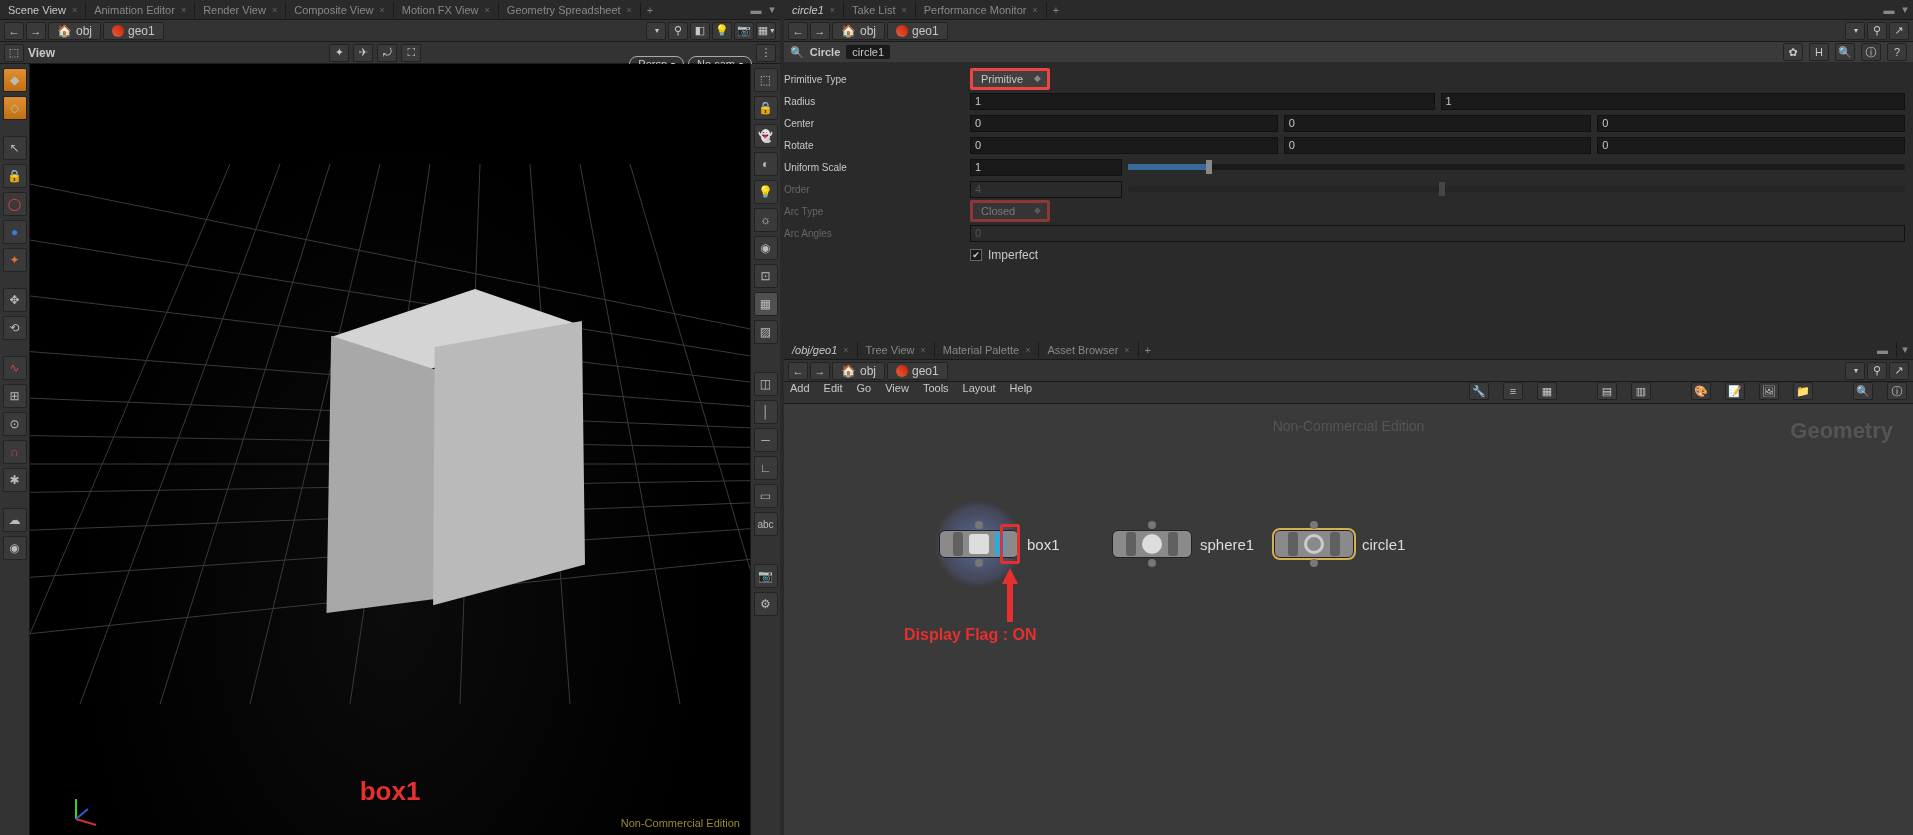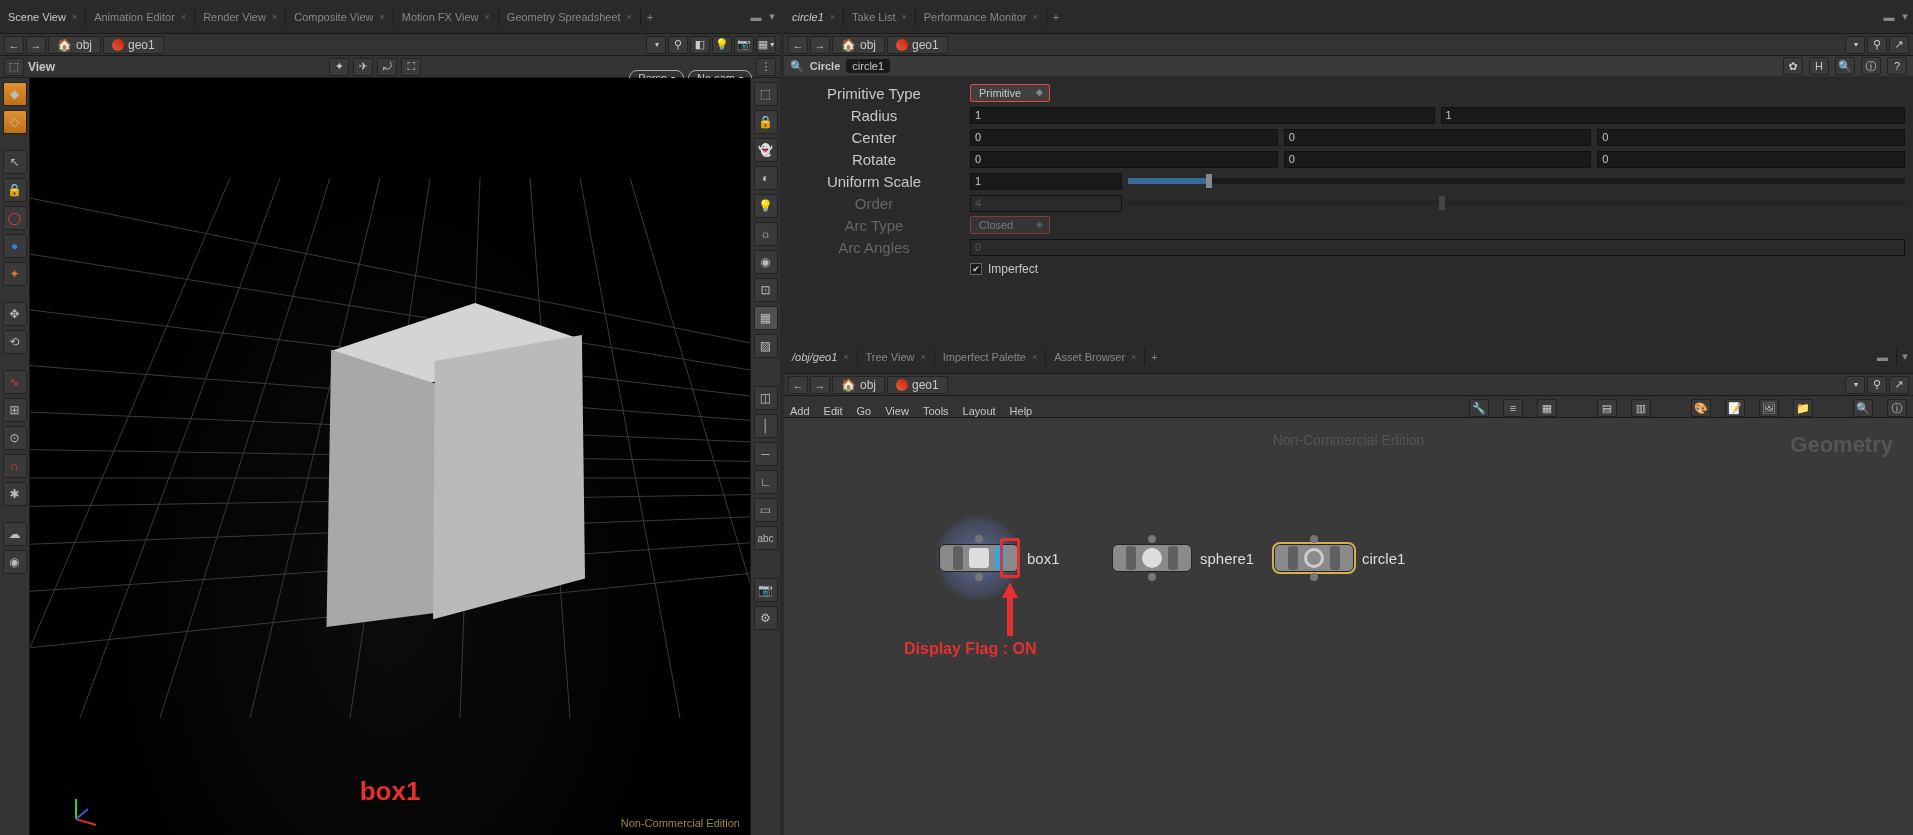--- a/index.html
+++ b/index.html
@@ -17,21 +17,21 @@
   --red:#e63030;
 }
 *{box-sizing:border-box;font-family:Arial,Helvetica,sans-serif;}
 body{margin:0;background:var(--bg0);color:var(--text);font-size:12px;overflow:hidden;width:1913px;height:835px;}
 
 .root{display:flex;width:1913px;height:835px;gap:4px;}
 .pane-left{width:780px;display:flex;flex-direction:column;}
 .pane-right{flex:1;display:flex;flex-direction:column;}
 
 
-.tabbar{height:34px;background:var(--bg0);display:flex;align-items:center;border-bottom:1px solid var(--border);font-size:11px;}
+.tabbar{height:20px;background:var(--bg0);display:flex;align-items:center;border-bottom:1px solid var(--border);font-size:11px;}
 .tab{padding:2px 8px;display:flex;align-items:center;gap:6px;border-right:1px solid var(--border);color:var(--text-dim);cursor:pointer;white-space:nowrap;}
 .tab.active{color:var(--text);}
 .tab .x{color:#666;font-size:9px;}
 .tab-add{padding:0 6px;color:#888;}
 .tab-spacer{flex:1;}
 .tab-ctrl{width:16px;text-align:center;color:#888;}
 
 
 .pathbar{height:22px;background:var(--bg1);display:flex;align-items:center;border-bottom:1px solid var(--border);padding:0 4px;gap:2px;}
 .iconbtn{width:20px;height:18px;display:inline-flex;align-items:center;justify-content:center;background:var(--bg2);border:1px solid #222;border-radius:2px;color:var(--text);font-size:11px;cursor:pointer;}
@@ -70,34 +70,34 @@
 .vp-status{position:absolute;bottom:6px;right:10px;color:#9c8a2e;font-size:11px;}
 .gnomon{position:absolute;bottom:6px;left:36px;width:40px;height:40px;}
 
 
 .params{height:340px;display:flex;flex-direction:column;}
 .nodetype{height:20px;background:var(--bg2);display:flex;align-items:center;padding:0 6px;gap:6px;font-size:11px;}
 .nodetype .name{background:var(--input);padding:1px 6px;border-radius:2px;}
 .nodetype-spacer{flex:1;}
 .param-rows{flex:1;padding:6px 8px 6px 0;overflow:hidden;}
 .prow{display:flex;align-items:center;height:22px;gap:6px;}
-.plabel{width:180px;text-align:center;color:var(--text);font-size:15px;}
+.plabel{width:180px;text-align:left;color:var(--text);font-size:10px;}
 .plabel.dim{color:#666;}
-.psel{background:var(--bg3);border:1px solid #ef4444;border-radius:2px;padding:2px 18px 2px 8px;font-size:11px;position:relative;min-width:80px;}
+.psel{background:var(--bg3);border:3px solid #ef4444;border-radius:2px;padding:2px 18px 2px 8px;font-size:11px;position:relative;min-width:80px;}
 .psel::after{content:"◆";position:absolute;right:6px;top:2px;color:#888;font-size:9px;}
 .pinput{background:var(--input);border:1px solid #111;color:var(--text);height:17px;padding:0 4px;font-size:11px;flex:1;}
 .pinput.dim{background:#2a2a2a;color:#555;}
 .pslider{flex:1;height:6px;background:#1a1a1a;position:relative;border-radius:2px;}
 .pslider .knob{position:absolute;top:-4px;width:6px;height:14px;background:#888;}
 .pslider .fill{position:absolute;top:0;left:0;height:100%;background:#3a6a9a;}
 .pcheck{width:12px;height:12px;border:1px solid #666;background:var(--input);display:inline-flex;align-items:center;justify-content:center;font-size:9px;}
 
 
 .network{flex:1;display:flex;flex-direction:column;}
-.menubar{height:22px;background:var(--bg1);display:flex;align-items:flex-end;padding:0 6px;gap:14px;border-bottom:1px solid var(--border);}
+.menubar{height:22px;background:var(--bg1);display:flex;align-items:flex-start;padding:0 6px;gap:14px;border-bottom:1px solid var(--border);}
 .menubar .m{color:var(--text);font-size:11px;cursor:pointer;}
 .menubar .sp{flex:1;}
 .net-canvas{flex:1;background:#3a3a3a;position:relative;overflow:hidden;}
 .net-watermark{position:absolute;top:14px;right:20px;color:#555;font-size:22px;font-weight:700;}
 .net-watermark2{position:absolute;top:14px;left:50%;transform:translateX(-50%);color:#555;font-size:14px;}
 
 .node{position:absolute;display:flex;align-items:center;gap:8px;}
 .nodebody{width:80px;height:28px;background:#8a8a8a;border-radius:6px;display:flex;align-items:center;justify-content:center;position:relative;border:1px solid #222;}
 .nodebody.sel{outline:2px solid #d4b050;}
 .nodebody .flag{width:10px;height:24px;border-radius:3px;}
@@ -389,21 +389,21 @@
     <div class="tabbar">
       <div class="tab active">
             <i>/obj/geo1</i>
             <span class="x">×</span>
           </div>
       <div class="tab">
             <span>Tree View</span>
             <span class="x">×</span>
           </div>
       <div class="tab">
-            <span>Imperfect Palette</span>
+            <span>Material Palette</span>
             <span class="x">×</span>
           </div>
       <div class="tab">
             <span>Asset Browser</span>
             <span class="x">×</span>
           </div>
       <div class="tab-add">+</div>
       <div class="tab-spacer"></div>
       <div class="tab
 -ctrl">▬</div>

